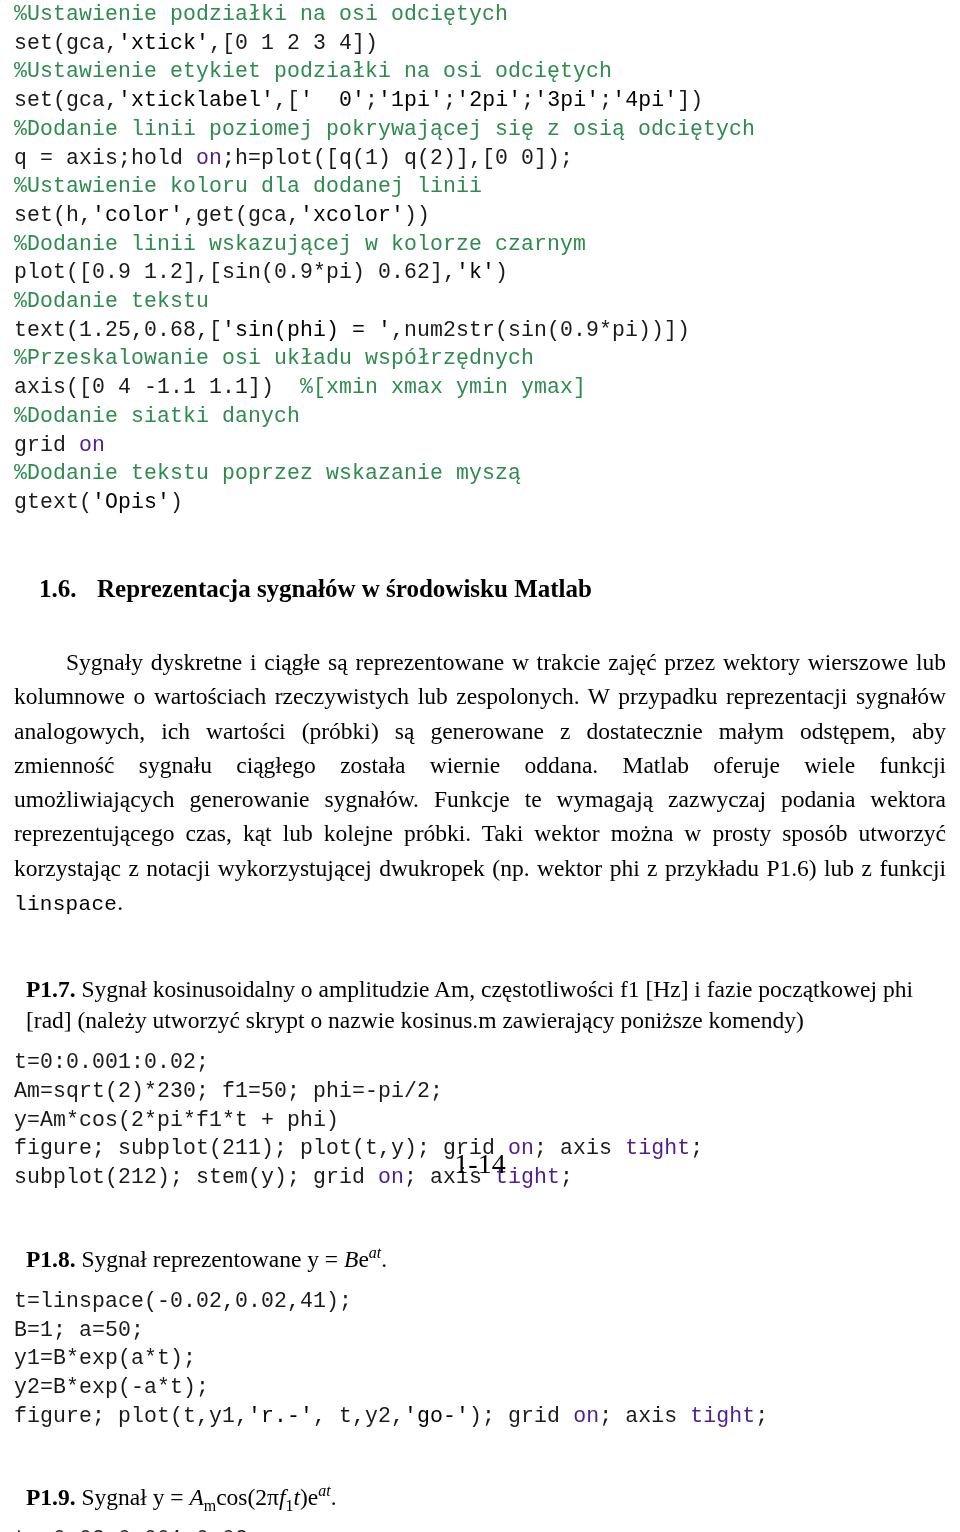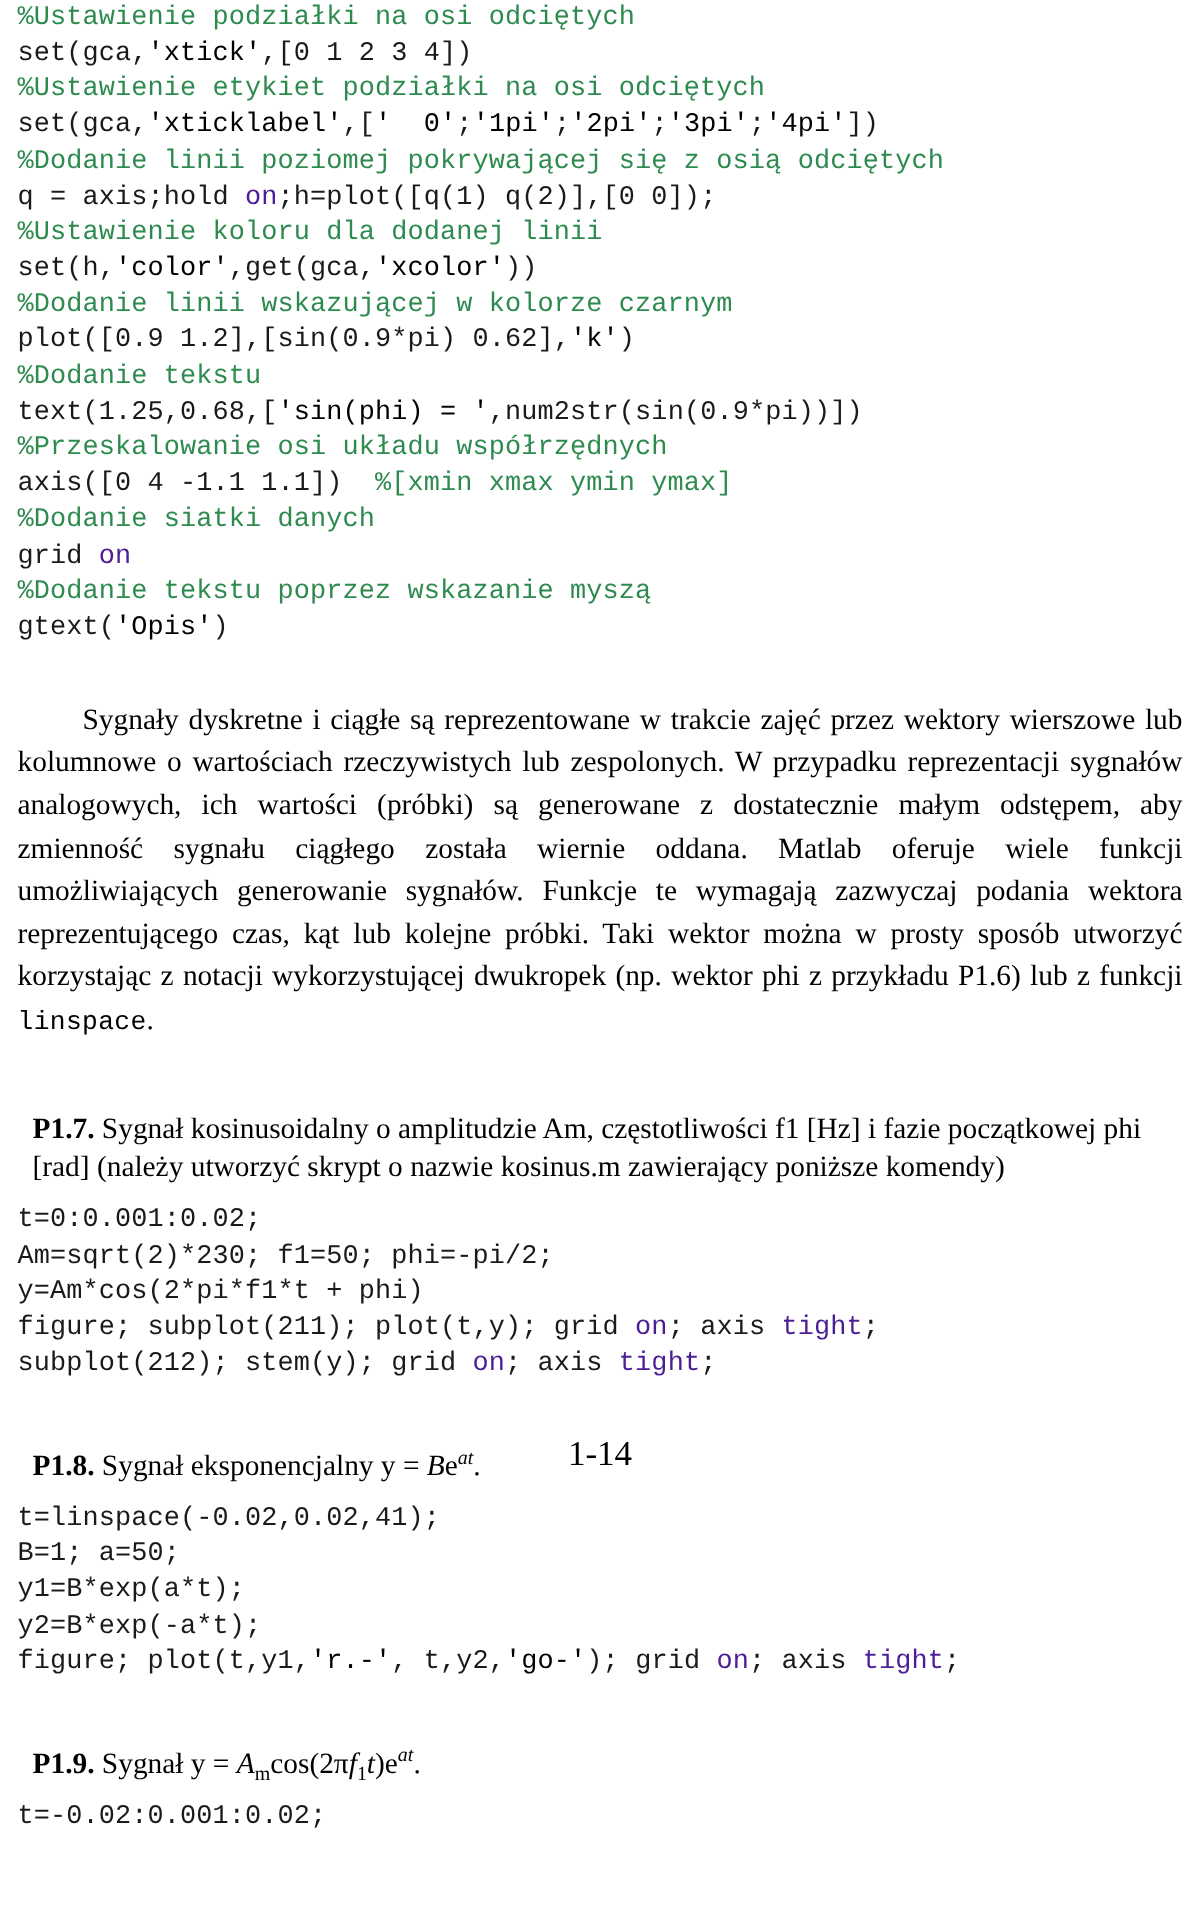--- a/index.html
+++ b/index.html
@@ -106,34 +106,37 @@
 </style>
 </head>
 <body>
 
 <div class="page">
 
   <div class="code-block" id="code-top"><div class="code-line"><span class="tok-comment">%Ustawienie podziałki na osi odciętych</span></div><div class="code-line"><span class="tok-plain">set(gca,</span><span class="tok-string">'xtick'</span><span class="tok-plain">,[0 1 2 3 4])</span></div><div class="code-line"><span class="tok-comment">%Ustawienie etykiet podziałki na osi odciętych</span></div><div class="code-line"><span class="tok-plain">set(gca,</span><span class="tok-string">'xticklabel'</span><span class="tok-plain">,[</span><span class="tok-string">'  0'</span><span class="tok-plain">;</span><span class="tok-string">'1pi'</span><span class="tok-plain">;</span><span class="tok-string">'2pi'</span><span class="tok-plain">;</span><span class="tok-string">'3pi'</span><span class="tok-plain">;</span><span class="tok-string">'4pi'</span><span class="tok-plain">])</span></div><div class="code-line"><span class="tok-comment">%Dodanie linii poziomej pokrywającej się z osią odciętych</span></div><div class="code-line"><span class="tok-plain">q = axis;hold </span><span class="tok-keyword">on</span><span class="tok-plain">;h=plot([q(1) q(2)],[0 0]);</span></div><div class="code-line"><span class="tok-comment">%Ustawienie koloru dla dodanej linii</span></div><div class="code-line"><span class="tok-plain">set(h,</span><span class="tok-string">'color'</span><span class="tok-plain">,get(gca,</span><span class="tok-string">'xcolor'</span><span class="tok-plain">))</span></div><div class="code-line"><span class="tok-comment">%Dodanie linii wskazującej w kolorze czarnym</span></div><div class="code-line"><span class="tok-plain">plot([0.9 1.2],[sin(0.9*pi) 0.62],</span><span class="tok-string">'k'</span><span class="tok-plain">)</span></div><div class="code-line"><span class="tok-comment">%Dodanie tekstu</span></div><div class="code-line"><span class="tok-plain">text(1.25,0.68,[</span><span class="tok-string">'sin(phi) = '</span><span class="tok-plain">,num2str(sin(0.9*pi))])</span></div><div class="code-line"><span class="tok-comment">%Przeskalowanie osi układu współrzędnych</span></div><div class="code-line"><span class="tok-plain">axis([0 4 -1.1 1.1])  </span><span class="tok-comment">%[xmin xmax ymin ymax]</span></div><div class="code-line"><span class="tok-comment">%Dodanie siatki danych</span></div><div class="code-line"><span class="tok-plain">grid </span><span class="tok-keyword">on</span></div><div class="code-line"><span class="tok-comment">%Dodanie tekstu poprzez wskazanie myszą</span></div><div class="code-line"><span class="tok-plain">gtext(</span><span class="tok-string">'Opis'</span><span class="tok-plain">)</span></div></div>
 
   <div class="gap-1"></div>
 
+  <div class="section-heading">
+    <span class="sec-num">1.6.</span><span>Reprezentacja sygnałów w środowisku Matlab</span>
+  </div>
 
   <div class="gap-4"></div>
 
   <p class="body-par indent"><span>Sygnały dyskretne i ciągłe są reprezentowane w trakcie zajęć przez wektory wierszowe lub kolumnowe o wartościach rzeczywistych lub zespolonych. W przypadku reprezentacji sygnałów analogowych, ich wartości (próbki) są generowane z dostatecznie małym odstępem, aby zmienność sygnału ciągłego została wiernie oddana. Matlab oferuje wiele funkcji umożliwiających generowanie sygnałów. Funkcje te wymagają zazwyczaj podania wektora reprezentującego czas, kąt lub kolejne próbki. Taki wektor można w prosty sposób utworzyć korzystając z notacji wykorzystującej dwukropek (np. wektor phi z przykładu P1.6) lub z funkcji </span><span class="mono-inline">linspace</span><span>.</span></p>
 
 
   <div class="gap-3"></div>
 
   <p class="prob-head"><span class="lbl">P1.7.</span><span> Sygnał kosinusoidalny o amplitudzie Am, częstotliwości f1 [Hz] i fazie początkowej phi [rad] (należy utworzyć skrypt o nazwie kosinus.m zawierający poniższe komendy)</span></p>
   <div class="code-block" id="code-p17"><div class="code-line"><span class="tok-plain">t=0:0.001:0.02;</span></div><div class="code-line"><span class="tok-plain">Am=sqrt(2)*230; f1=50; phi=-pi/2;</span></div><div class="code-line"><span class="tok-plain">y=Am*cos(2*pi*f1*t + phi)</span></div><div class="code-line"><span class="tok-plain">figure; subplot(211); plot(t,y); grid </span><span class="tok-keyword">on</span><span class="tok-plain">; axis </span><span class="tok-keyword">tight</span><span class="tok-plain">;</span></div><div class="code-line"><span class="tok-plain">subplot(212); stem(y); grid </span><span class="tok-keyword">on</span><span class="tok-plain">; axis </span><span class="tok-keyword">tight</span><span class="tok-plain">;</span></div></div>
 
   <div class="gap-3"></div>
 
-  <p class="prob-head"><span class="lbl">P1.8.</span><span> Sygnał eksponencjalny y = </span><span class="it">B</span><span>e</span><span class="sup it">at</span><span>.</span></p>
+  <p class="prob-head"><span class="lbl">P1.8.</span><span> Sygnał reprezentowane y = </span><span class="it">B</span><span>e</span><span class="sup it">at</span><span>.</span></p>
   <div class="code-block" id="code-p18"><div class="code-line"><span class="tok-plain">t=linspace(-0.02,0.02,41);</span></div><div class="code-line"><span class="tok-plain">B=1; a=50;</span></div><div class="code-line"><span class="tok-plain">y1=B*exp(a*t);</span></div><div class="code-line"><span class="tok-plain">y2=B*exp(-a*t);</span></div><div class="code-line"><span class="tok-plain">figure; plot(t,y1,</span><span class="tok-string">'r.-'</span><span class="tok-plain">, t,y2,</span><span class="tok-string">'go-'</span><span class="tok-plain">); grid </span><span class="tok-keyword">on</span><span class="tok-plain">; axis </span><span class="tok-keyword">tight</span><span class="tok-plain">;</span></div></div>
 
   <div class="gap-3"></div>
 
   <p class="prob-head"><span class="lbl">P1.9.</span><span> Sygnał y = </span><span class="it">A</span><span class="sub">m</span><span>cos(2π</span><span class="it">f</span><span class="sub">1</span><span class="it">t</span><span>)</span><span>e</span><span class="sup it">at</span><span>.</span></p>
   <div class="code-block" id="code-p19"><div class="code-line"><span class="tok-plain">t=-0.02:0.001:0.02;</span></div></div>
 
   <div class="page-footer">1-14</div>
 
 </div>

